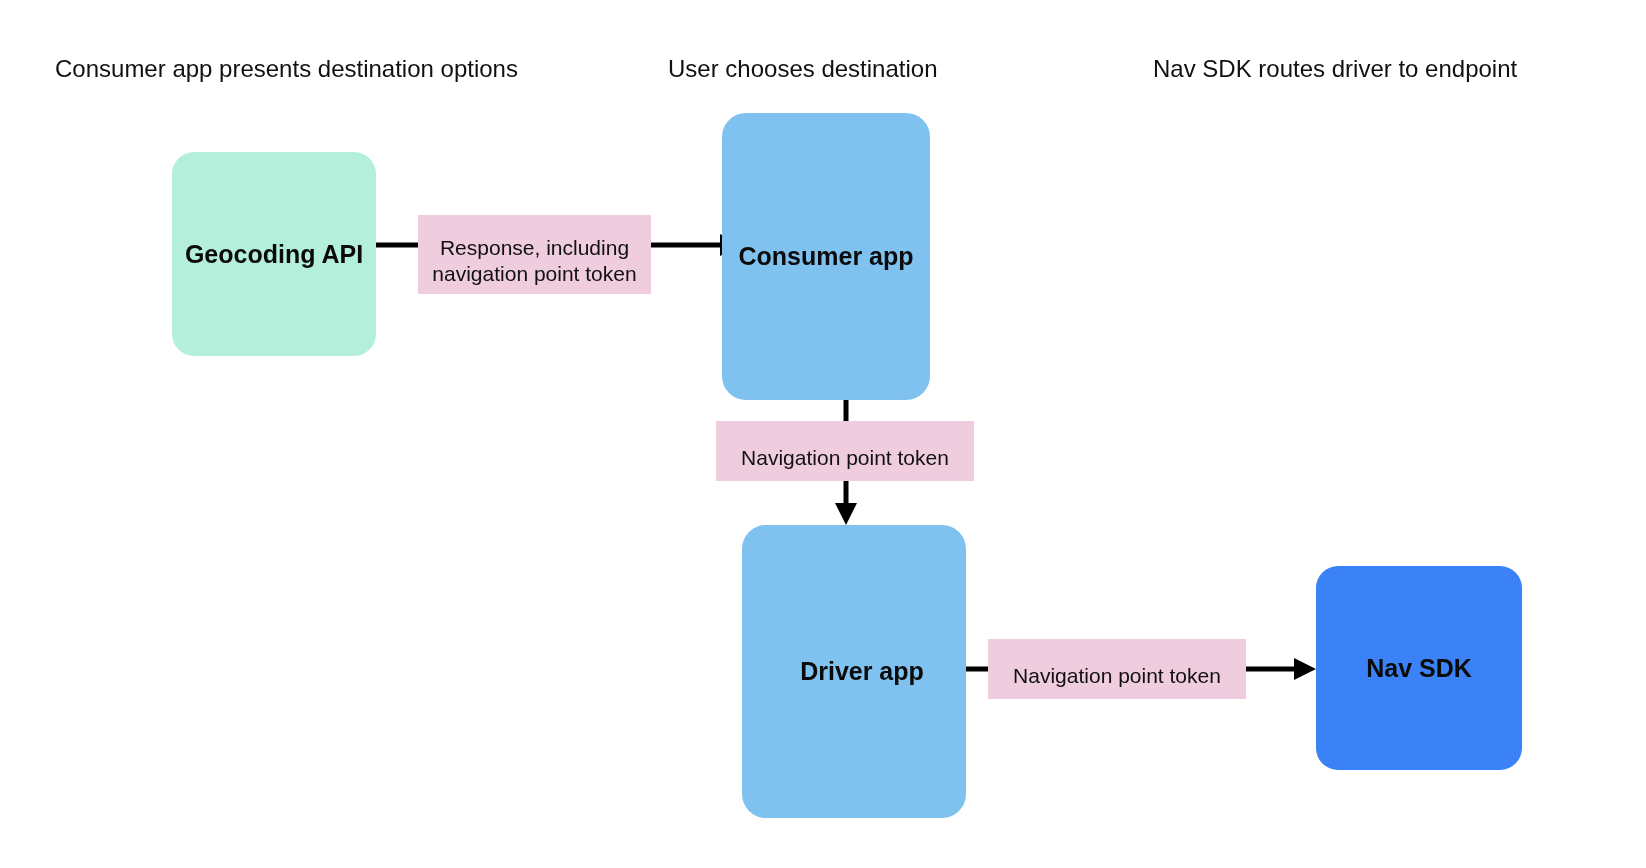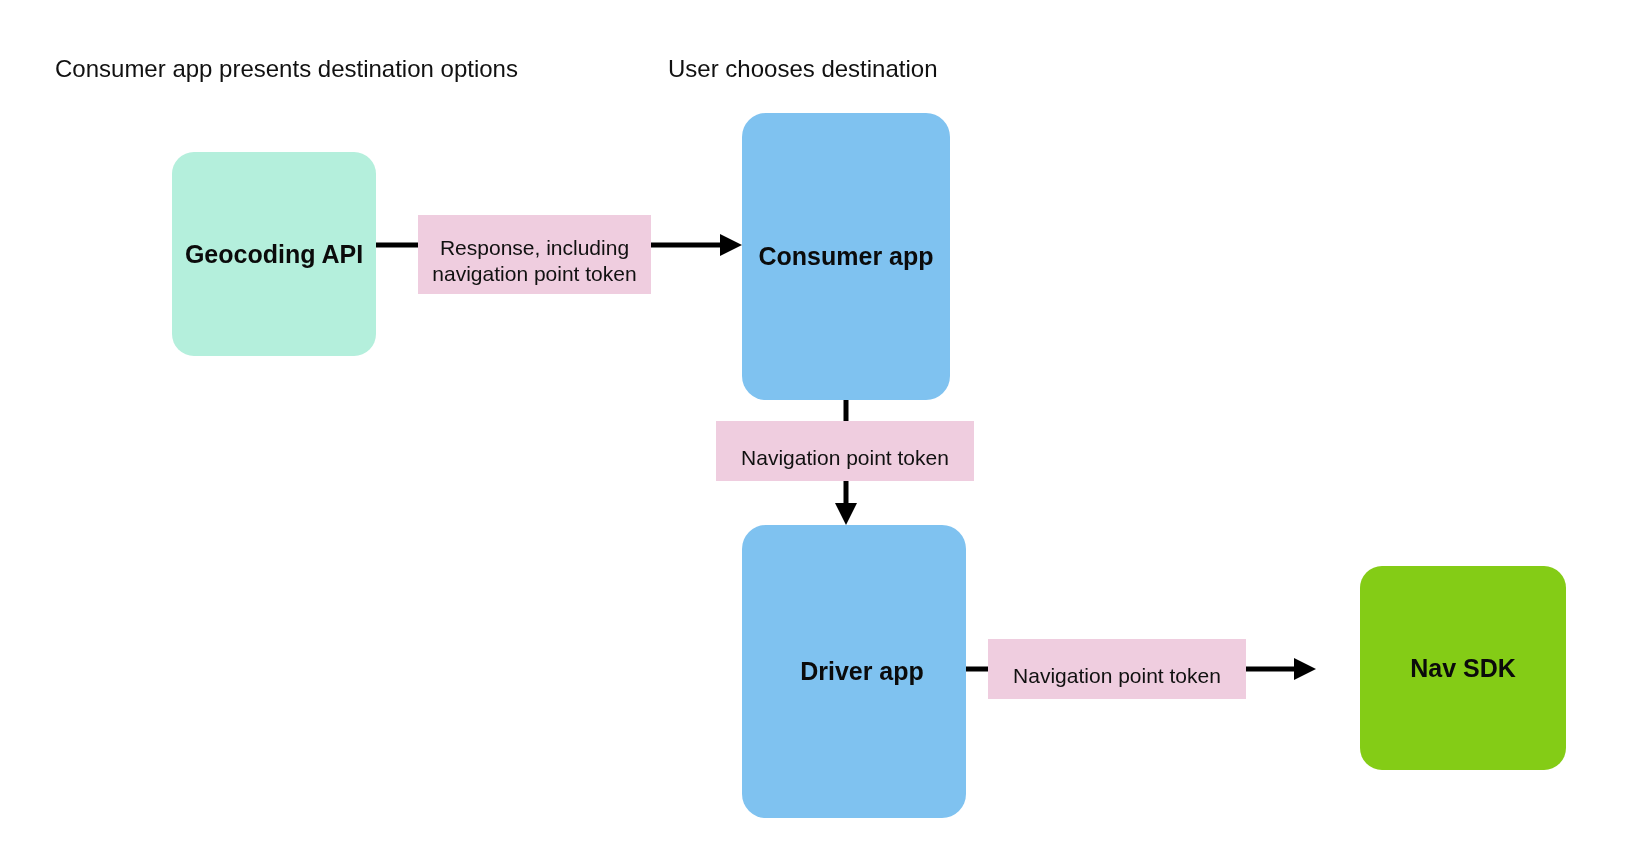--- a/index.html
+++ b/index.html
@@ -62,20 +62,21 @@
     overflow: visible;
   }
 </style>
 </head>
 <body>
 
 <div id="canvas">
 
   <div class="col-header" style="left:668px; top:57px;">User chooses destination</div>
   <div class="col-header" style="left:55px; top:57px;">Consumer app presents destination options</div>
+  <div class="col-header" style="left:1153px; top:57px;">Nav SDK routes driver to endpoint</div>
 
   <div class="connector" style="left:376px; top:235px; width:366px; height:20px;">
     <svg width="366" height="20" viewBox="0 0 366 20">
       <line x1="0" y1="10" x2="348" y2="10" stroke="#000000" stroke-width="5"></line>
       <polygon points="366,10 344,21 344,-1" fill="#000000"></polygon>
     </svg>
   </div>
 
   <div class="connector" style="left:836px; top:400px; width:20px; height:125px;">
     <svg width="20" height="125" viewBox="0 0 20 125">
@@ -88,29 +89,29 @@
     <svg width="366" height="20" viewBox="0 0 366 20">
       <line x1="0" y1="10" x2="348" y2="10" stroke="#000000" stroke-width="5"></line>
       <polygon points="366,10 344,21 344,-1" fill="#000000"></polygon>
     </svg>
   </div>
 
   <div class="node" style="left:172px; top:152px; width:204px; height:204px; border-radius:22px; background:#B4EFDC; z-index:2;text-align:center;">
     <span class="node-label">Geocoding API</span>
   </div>
 
-  <div class="node" style="left:742px; top:113px; width:208px; height:287px; border-radius:24px; background:#7FC2F0; z-index:2;">
+  <div class="node" style="left:722px; top:113px; width:208px; height:287px; border-radius:24px; background:#7FC2F0; z-index:2;">
     <span class="node-label">Consumer app</span>
   </div>
 
   <div class="node" style="left:742px; top:525px; width:224px; height:293px; border-radius:24px; background:#7FC2F0; z-index:2;padding-left:16px;">
     <span class="node-label">Driver app</span>
   </div>
 
-  <div class="node" style="left:1316px; top:566px; width:206px; height:204px; border-radius:22px; background:#84cc16; z-index:2;margin-left:44px;">
+  <div class="node" style="left:1316px; top:566px; width:206px; height:204px; border-radius:22px; background:#3b82f6; z-index:2;">
     <span class="node-label">Nav SDK</span>
   </div>
 
   <div class="edge-label" style="left:418px; top:215px; width:233px; height:79px; background:#EFCDDF;">
     <span>Response, including navigation point token</span>
   </div>
 
   <div class="edge-label" style="left:716px; top:421px; width:258px; height:60px; background:#EFCDDF;">
     <span>Navigation point token</span>
   </div>

